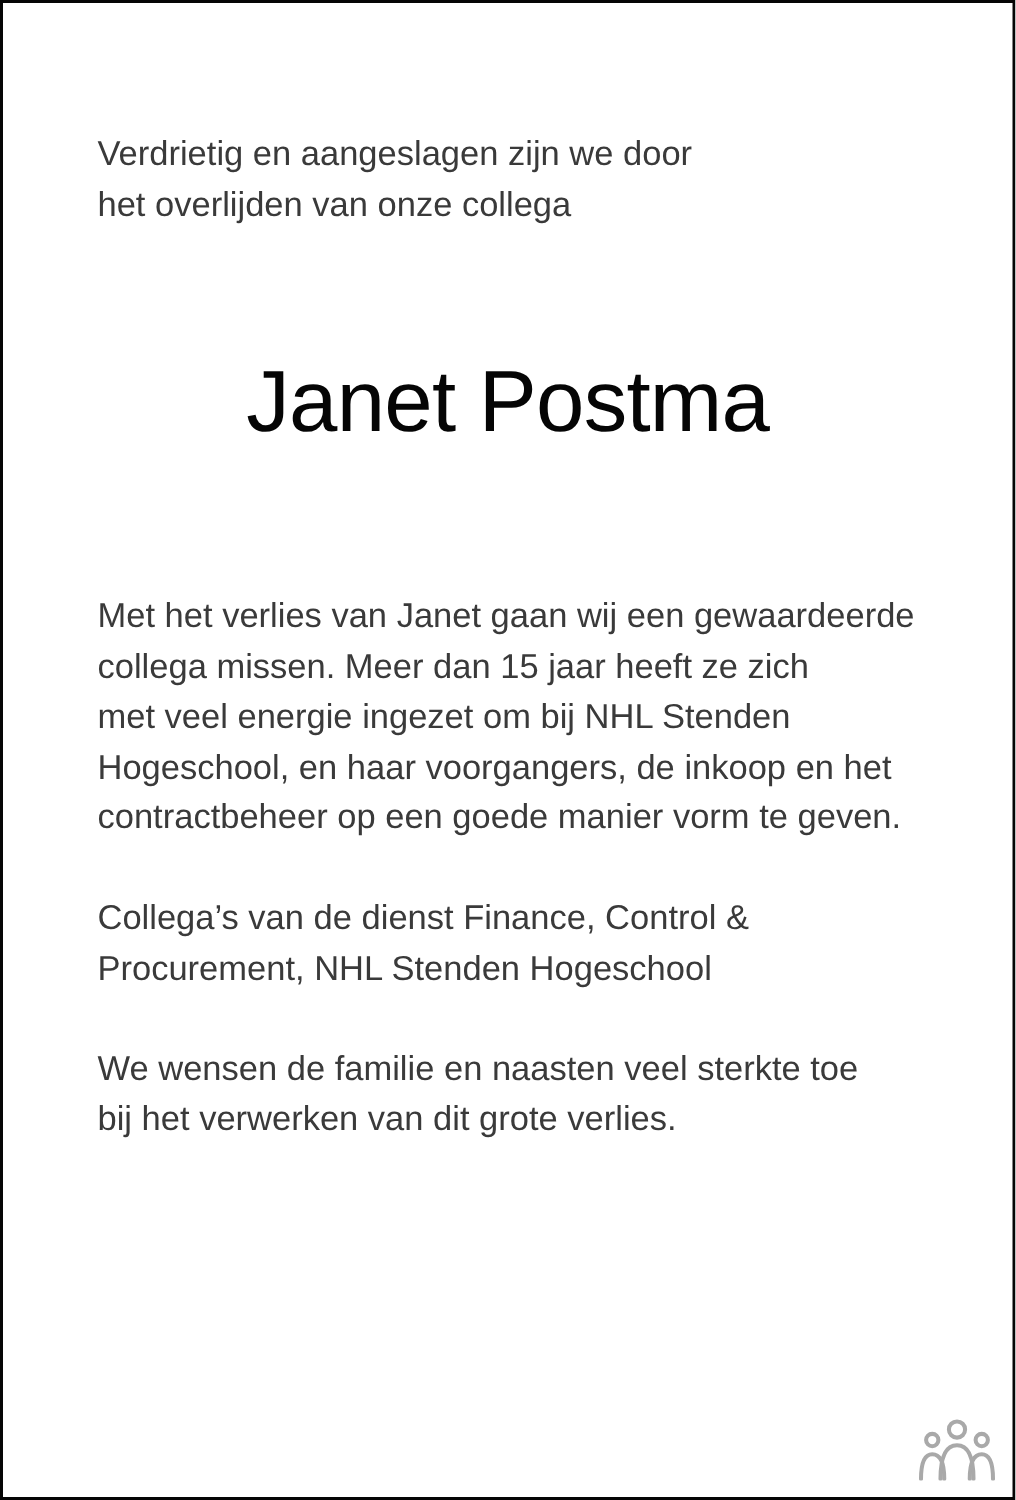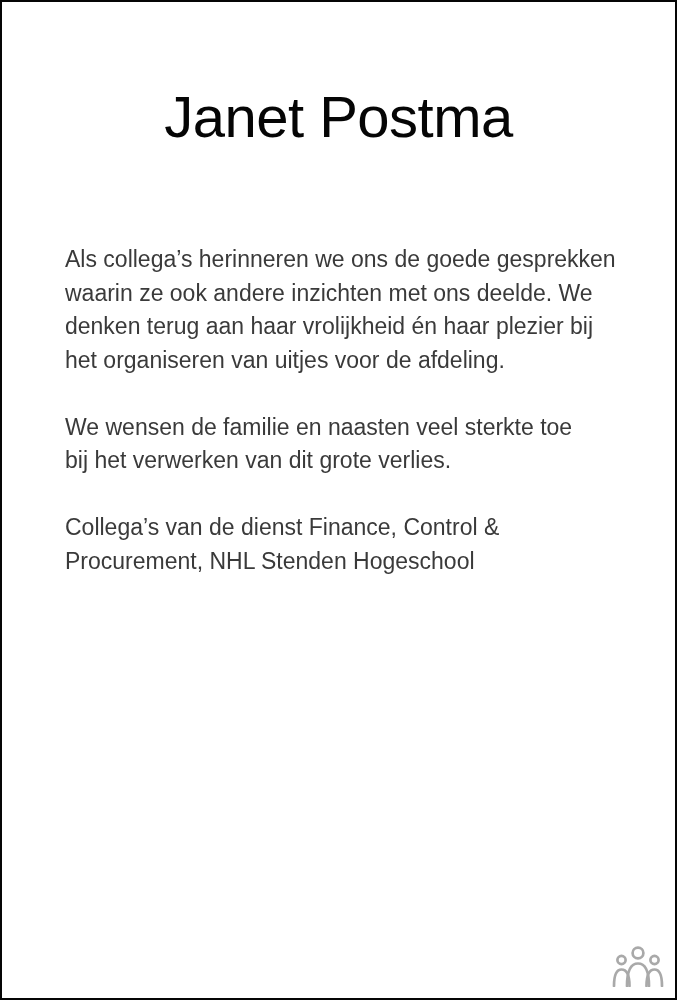--- a/index.html
+++ b/index.html
@@ -53,32 +53,35 @@
     bottom: 11px;
     width: 52px;
     height: 41px;
   }
 </style>
 </head>
 <body>
 
 <div class="notice">
 
+  <p class="intro">Verdrietig en aangeslagen zijn we door
+het overlijden van onze collega</p>
 
   <h1 class="deceased-name">Janet Postma</h1>
 
   <div class="body-text">
-    <p>Als collega’s herinneren we ons de goede gesprekken
-waarin ze ook andere inzichten met ons deelde. We
-denken terug aan haar vrolijkheid én haar plezier bij
-het organiseren van uitjes voor de afdeling.</p>
+    <p>Met het verlies van Janet gaan wij een gewaardeerde
+collega missen. Meer dan 15 jaar heeft ze zich
+met veel energie ingezet om bij NHL Stenden
+Hogeschool, en haar voorgangers, de inkoop en het
+contractbeheer op een goede manier vorm te geven.</p>
+    <p>Collega’s van de dienst Finance, Control &amp;
+Procurement, NHL Stenden Hogeschool</p>
     <p>We wensen de familie en naasten veel sterkte toe
 bij het verwerken van dit grote verlies.</p>
-    <p>Collega’s van de dienst Finance, Control &amp;
-Procurement, NHL Stenden Hogeschool</p>
   </div>
 
   <svg class="footer-icon" viewBox="0 0 52 41" fill="none" xmlns="http://www.w3.org/2000/svg">
     <g fill="none" stroke-width="2.7" stroke-linecap="round" stroke="#a9a9a9">
 
       <path d="M 2 40 C 2 28 5 23.5 9.5 23.5 C 14 23.5 17.5 28 17.5 40"></path>
 
       <path d="M 34.5 40 C 34.5 28 38 23.5 42.5 23.5 C 47 23.5 50 28 50 40"></path>
 
       <path d="M 15 40 C 15 23 19.5 17.5 26 17.5 C 32.5 17.5 37 23 37 40"></path>

